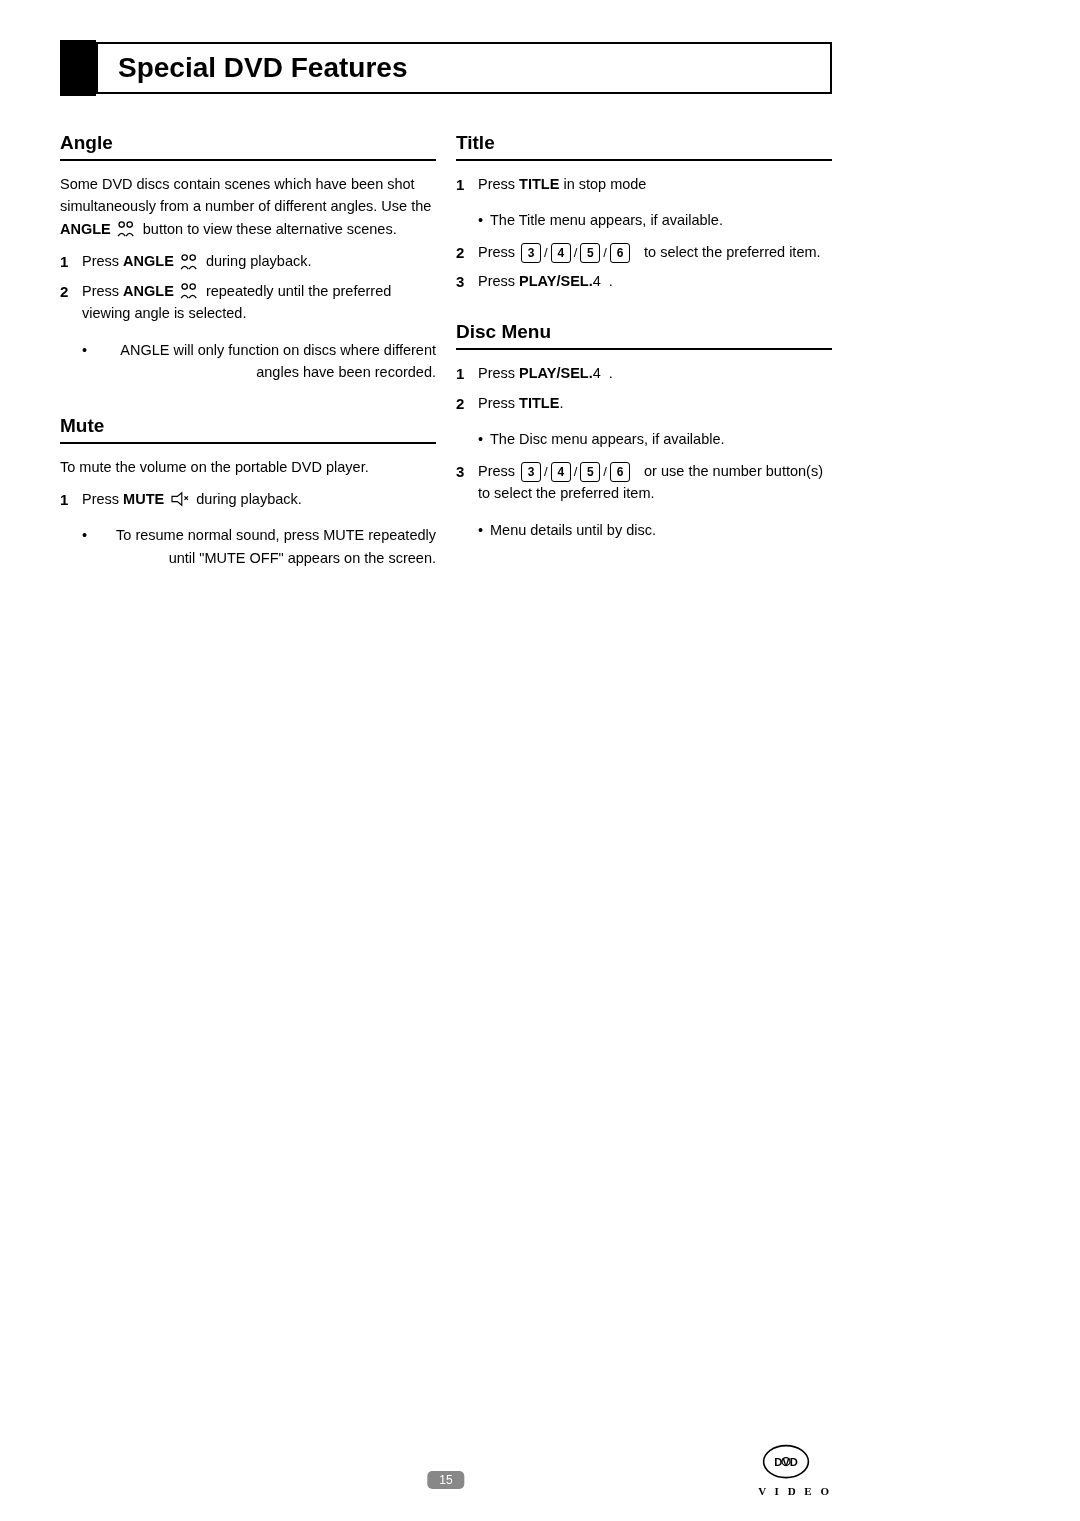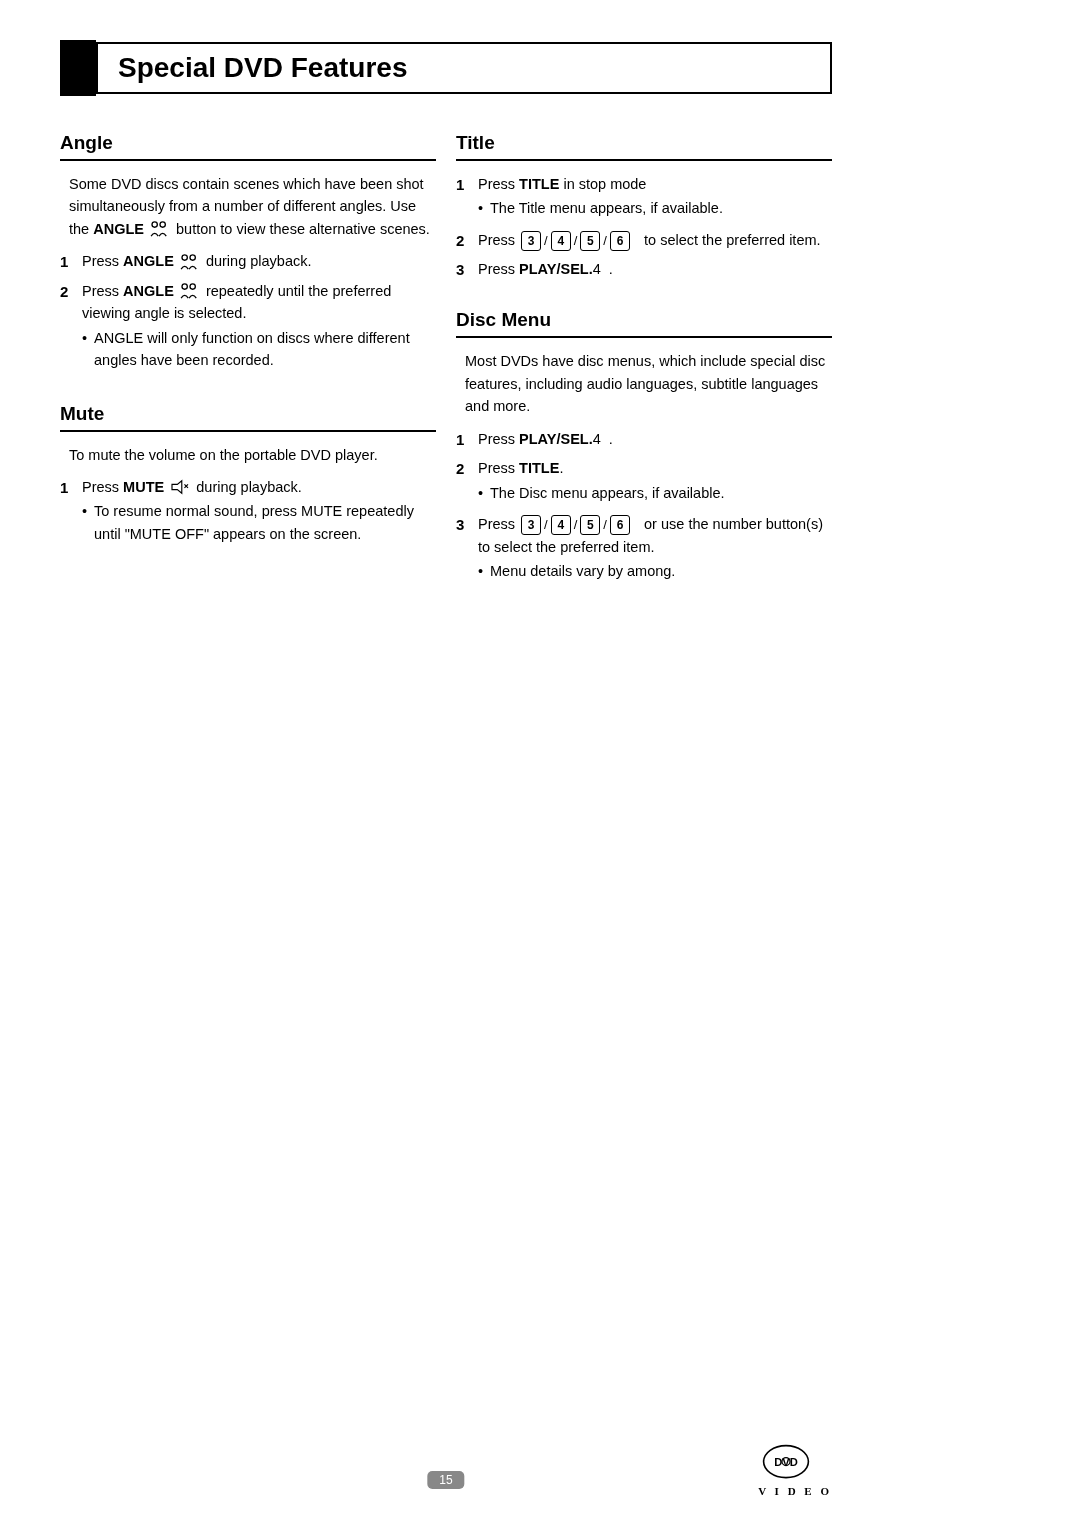--- a/index.html
+++ b/index.html
@@ -73,21 +73,20 @@
       padding-bottom: 5px;
       margin-bottom: 12px;
     }
 
     
     .section-text {
       font-size: 14.5px;
       line-height: 1.55;
       margin-bottom: 10px;
       color: #000;
-      margin-left: 9px;
     }
 
     
     .numbered-list {
       margin-left: 0;
       padding-left: 0;
       list-style: none;
       margin-top: 8px;
     }
 
@@ -111,21 +110,22 @@
     }
 
     .list-content b {
       font-weight: bold;
     }
 
     
     .bullet-list {
       list-style: none;
       padding-left: 0;
-      margin-top: 2px;
+      margin-top: 14px;
+      text-align: right;
     }
 
     .bullet-list li {
       font-size: 14.5px;
       line-height: 1.55;
       padding-left: 12px;
       position: relative;
       margin-bottom: 3px;
     }
 
@@ -339,21 +339,20 @@
             <span class="num">3</span>
             <span class="list-content">
               Press <b>PLAY/SEL.</b>4&nbsp;&nbsp;.
             </span>
           </li>
         </ol>
       </div>
 
       <div class="section-block">
         <div class="section-heading">Disc Menu</div>
-        <p class="section-text">Most DVDs have disc menus, which include special disc features, including audio languages, subtitle languages and more.</p>
         <ol class="numbered-list">
           <li>
             <span class="num">1</span>
             <span class="list-content">
               Press <b>PLAY/SEL.</b>4&nbsp;&nbsp;.
             </span>
           </li>
           <li>
             <span class="num">2</span>
             <span class="list-content">
@@ -371,21 +370,21 @@
                 <span class="btn-num">3</span>
                 <span style="font-size:13px; margin:0 1px;">/</span>
                 <span class="btn-num">4</span>
                 <span style="font-size:13px; margin:0 1px;">/</span>
                 <span class="btn-num">5</span>
                 <span style="font-size:13px; margin:0 1px;">/</span>
                 <span class="btn-num">6</span>
               </span>
               &nbsp; or use the number button(s) to select the preferred item.
               <ul class="bullet-list">
-                <li>Menu details vary by among.</li>
+                <li>Menu details until by disc.</li>
               </ul>
             </span>
           </li>
         </ol>
       </div>
 
     </div>
 
   </div>
 

